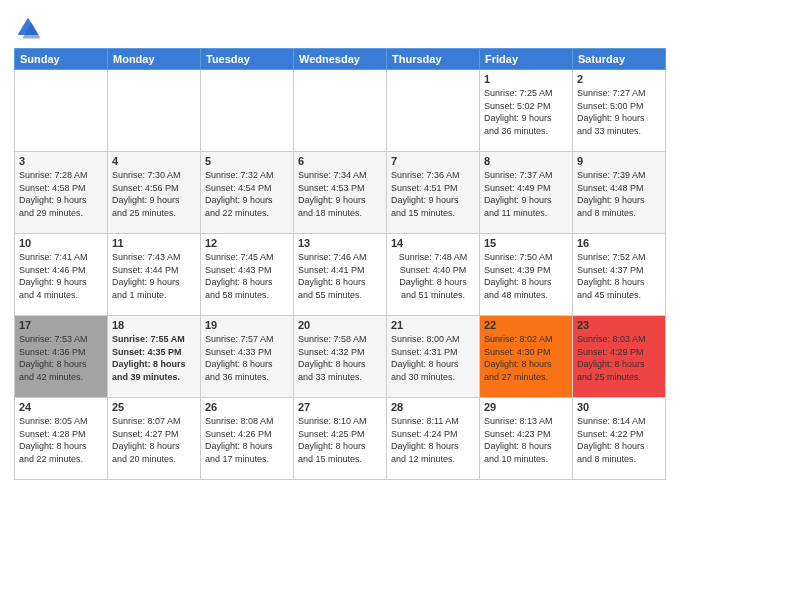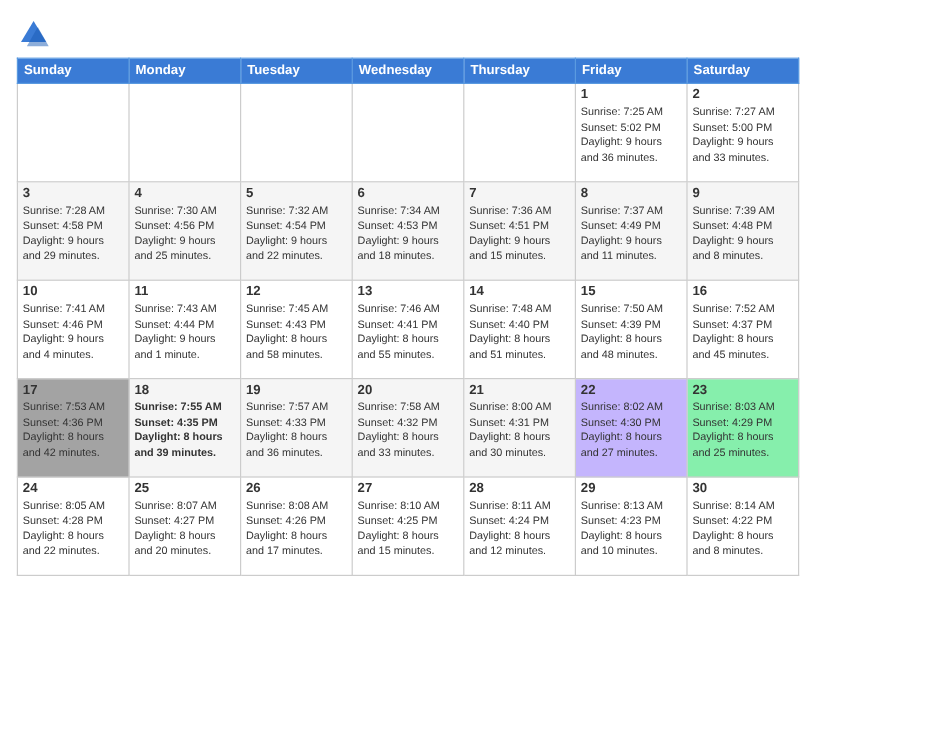--- a/index.html
+++ b/index.html
@@ -219,21 +219,21 @@
 Daylight: 8 hours and 58 minutes.</div>
           </td>
           <td style="background: rgb(255, 255, 255);">
             <span class="day-num">13</span>
             <div class="day-info" style="white-space: pre-line;">Sunrise: 7:46 AM
 Sunset: 4:41 PM
 Daylight: 8 hours and 55 minutes.</div>
           </td>
           <td style="background: rgb(255, 255, 255);">
             <span class="day-num">14</span>
-            <div class="day-info" style="white-space: pre-line;">Sunrise: 7:48 AM
+            <div class="day-info" style="white-space: pre-line; text-align: center;">Sunrise: 7:48 AM
 Sunset: 4:40 PM
 Daylight: 8 hours and 51 minutes.</div>
           </td>
           <td style="background: rgb(255, 255, 255);">
             <span class="day-num">15</span>
             <div class="day-info" style="white-space: pre-line;">Sunrise: 7:50 AM
 Sunset: 4:39 PM
 Daylight: 8 hours and 48 minutes.</div>
           </td>
           <td style="background: rgb(255, 255, 255);">
@@ -267,27 +267,27 @@
             <div class="day-info" style="white-space: pre-line;">Sunrise: 7:58 AM
 Sunset: 4:32 PM
 Daylight: 8 hours and 33 minutes.</div>
           </td>
           <td style="background: rgb(245, 245, 245);">
             <span class="day-num">21</span>
             <div class="day-info" style="white-space: pre-line;">Sunrise: 8:00 AM
 Sunset: 4:31 PM
 Daylight: 8 hours and 30 minutes.</div>
           </td>
-          <td style="background: #c4b5fd;">
+          <td style="background: #f97316;">
             <span class="day-num">22</span>
             <div class="day-info" style="white-space: pre-line;">Sunrise: 8:02 AM
 Sunset: 4:30 PM
 Daylight: 8 hours and 27 minutes.</div>
           </td>
-          <td style="background: #86efac;">
+          <td style="background: #ef4444;">
             <span class="day-num">23</span>
             <div class="day-info" style="white-space: pre-line;">Sunrise: 8:03 AM
 Sunset: 4:29 PM
 Daylight: 8 hours and 25 minutes.</div>
           </td>
         </tr>
         <tr>
           <td style="background: rgb(255, 255, 255);">
             <span class="day-num">24</span>
             <div class="day-info" style="white-space: pre-line;">Sunrise: 8:05 AM

